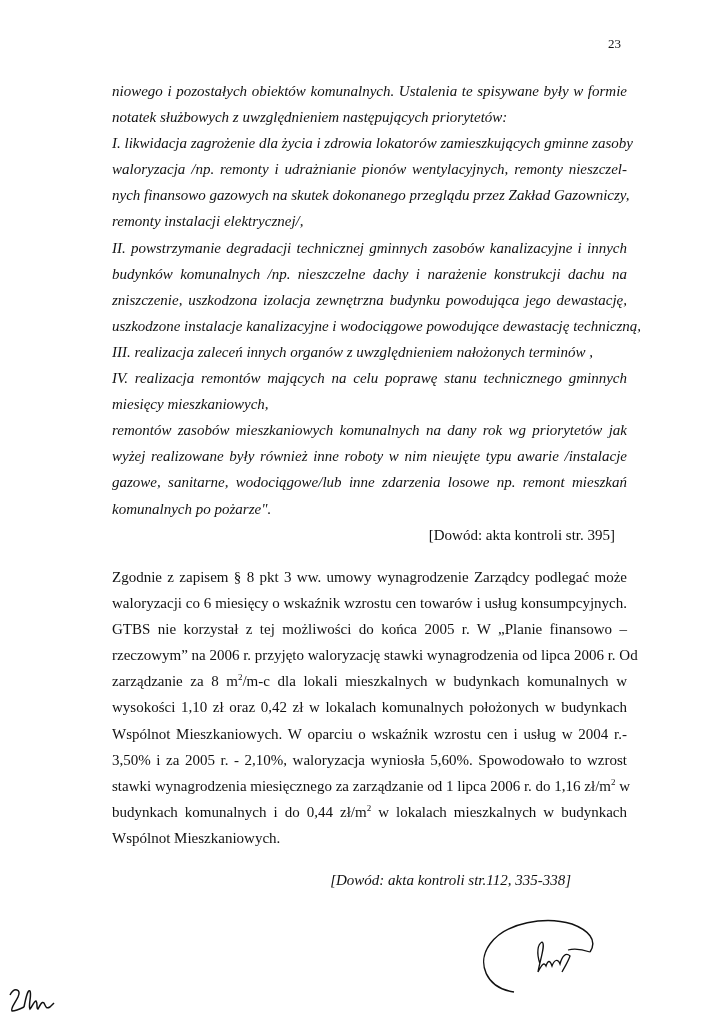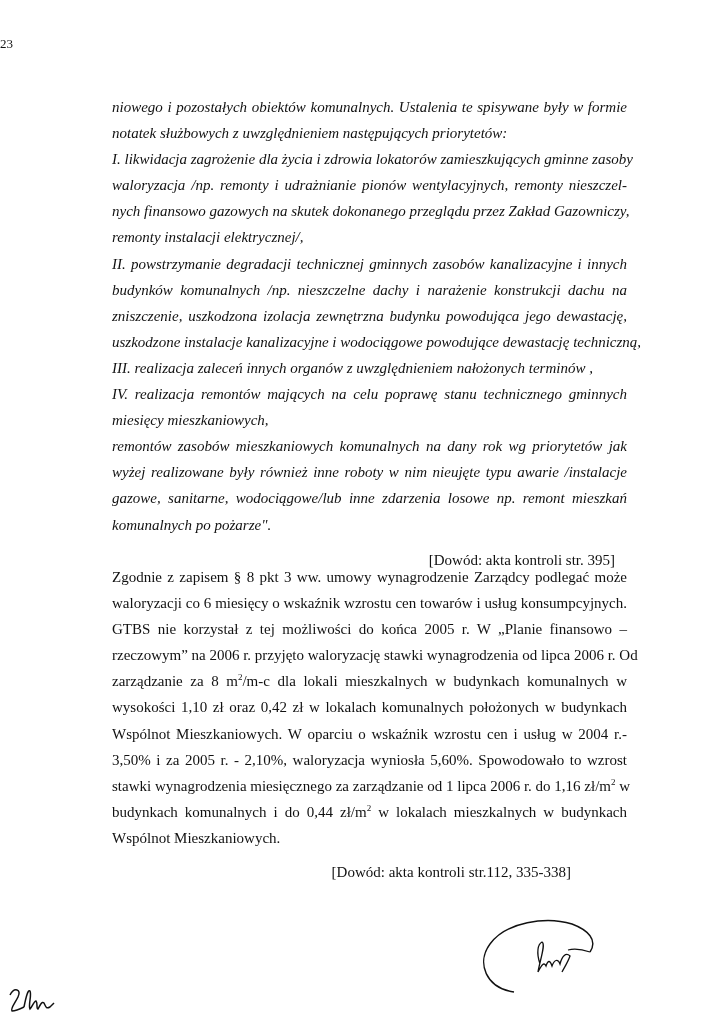--- a/index.html
+++ b/index.html
@@ -1,31 +1,31 @@
 <!DOCTYPE html>
 <html><head>
 <meta charset="utf-8">
 <style>
   html, body { margin: 0; padding: 0; }
   body {
     width: 723px; height: 1024px; background: #ffffff; position: relative; overflow: hidden;
     font-family: "Liberation Serif", "DejaVu Serif", serif; color: #111;
   }
   .page-number {
-    position: absolute; top: 36px; left: 0; width: 621px; text-align: left; font-size: 13px;
+    position: absolute; top: 36px; left: 0; width: 621px; text-align: right; font-size: 13px;
   }
   .body-text {
     position: absolute; left: 112px; width: 515px; font-size: 15px; line-height: 26.1px;
   }
-  .italic { top: 94px; font-style: italic; }
+  .italic { top: 78px; font-style: italic; }
   .roman { top: 564px; }
   .line { display: block; white-space: nowrap; text-align: justify; text-align-last: justify; height: 26.1px; }
   .line.last { text-align-last: left; }
-  .evidence { display: block; text-align: right; padding-right: 12px; height: 26.1px; margin-top: 9px; }
-  .evidence.e2 { padding-right: 56px; margin-top: 8px; }
+  .evidence { display: block; text-align: right; padding-right: 12px; height: 26.1px; }
+  .evidence.e2 { padding-right: 56px; margin-top: 16px; font-style: italic; }
   sup { font-size: 9px; line-height: 0; }
   .signature { position: absolute; left: 476px; top: 908px; }
   .initials { position: absolute; left: 6px; top: 985px; }
 </style>
 </head>
 <body>
 
 <div class="page-number">23</div>
 
 <div class="body-text italic">

